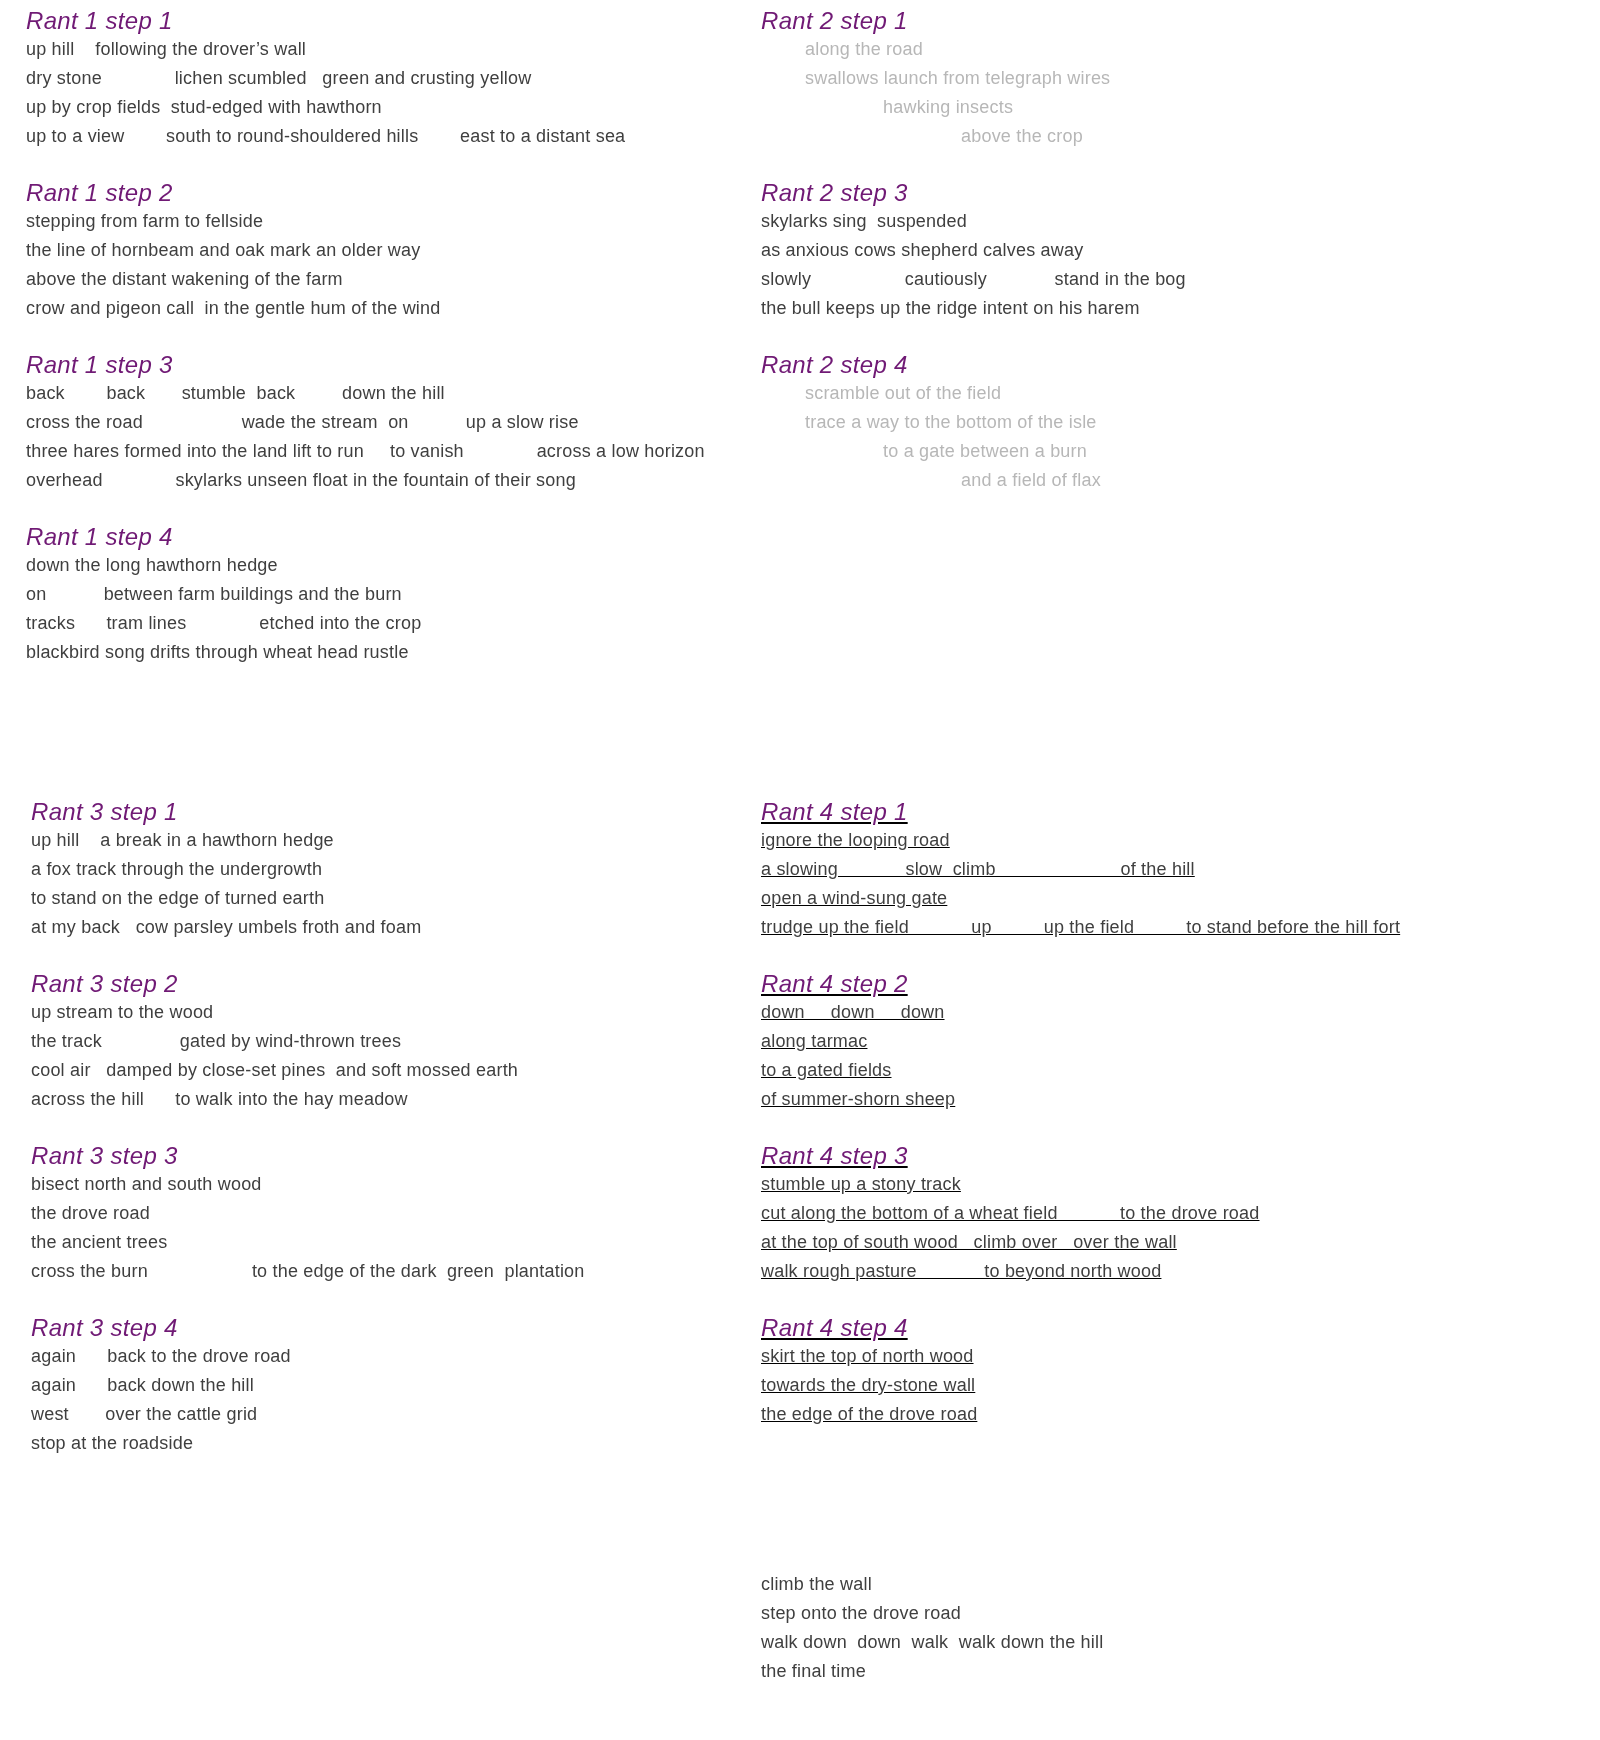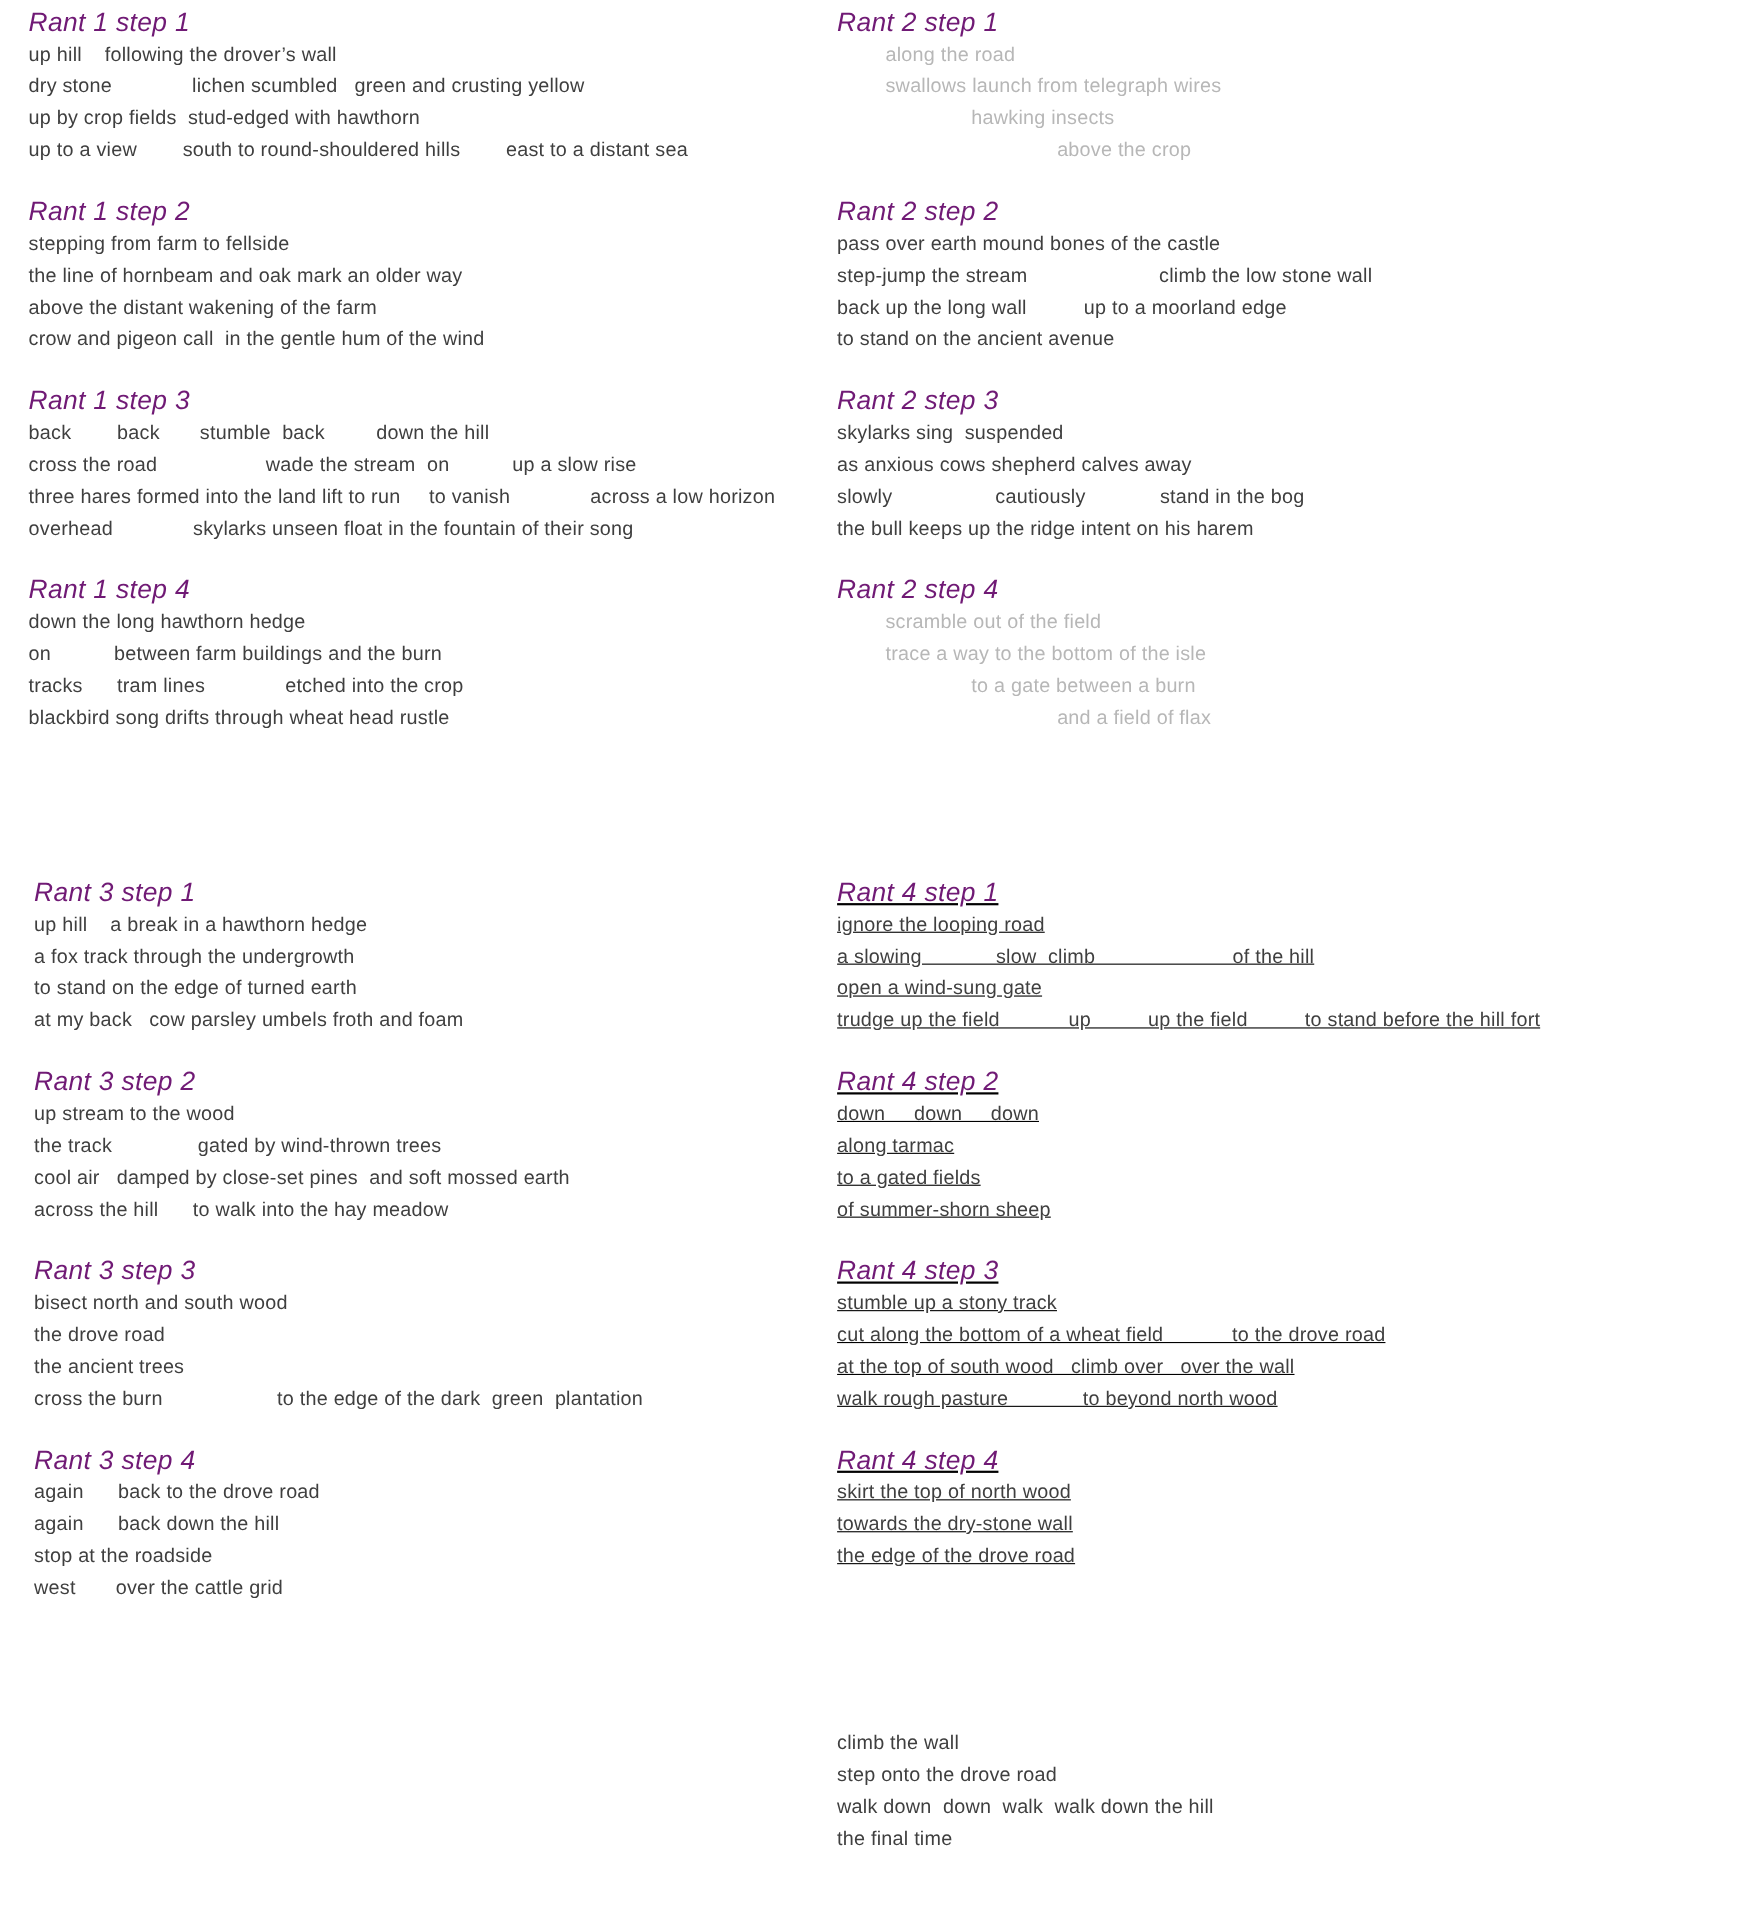--- a/index.html
+++ b/index.html
@@ -66,27 +66,20 @@
     </div>
     <div class="block" style="left: 761px; top: 6px;">
       <div class="stanza gray">
         <div class="stanza-title">Rant 2 step 1</div>
         <div class="line">along the road</div>
         <div class="line">swallows launch from telegraph wires</div>
         <div class="line">               hawking insects</div>
         <div class="line">                              above the crop</div>
       </div>
       <div class="stanza">
-        <div class="stanza-title">Rant 2 step 2</div>
-        <div class="line">pass over earth mound bones of the castle</div>
-        <div class="line">step-jump the stream                       climb the low stone wall</div>
-        <div class="line">back up the long wall          up to a moorland edge</div>
-        <div class="line">to stand on the ancient avenue</div>
-      </div>
-      <div class="stanza">
         <div class="stanza-title">Rant 2 step 3</div>
         <div class="line">skylarks sing  suspended</div>
         <div class="line">as anxious cows shepherd calves away</div>
         <div class="line">slowly                  cautiously             stand in the bog</div>
         <div class="line">the bull keeps up the ridge intent on his harem</div>
       </div>
       <div class="stanza gray">
         <div class="stanza-title">Rant 2 step 4</div>
         <div class="line">scramble out of the field</div>
         <div class="line">trace a way to the bottom of the isle</div>
@@ -113,22 +106,22 @@
         <div class="stanza-title">Rant 3 step 3</div>
         <div class="line">bisect north and south wood</div>
         <div class="line">the drove road</div>
         <div class="line">the ancient trees</div>
         <div class="line">cross the burn                    to the edge of the dark  green  plantation</div>
       </div>
       <div class="stanza">
         <div class="stanza-title">Rant 3 step 4</div>
         <div class="line">again      back to the drove road</div>
         <div class="line">again      back down the hill</div>
+        <div class="line">west       over the cattle grid</div>
         <div class="line">stop at the roadside</div>
-        <div class="line">west       over the cattle grid</div>
       </div>
     </div>
     <div class="block" style="left: 761px; top: 797px; text-decoration: underline;">
       <div class="stanza">
         <div class="stanza-title">Rant 4 step 1</div>
         <div class="line">ignore the looping road</div>
         <div class="line">a slowing             slow  climb                        of the hill</div>
         <div class="line">open a wind-sung gate</div>
         <div class="line">trudge up the field            up          up the field          to stand before the hill fort</div>
       </div>

